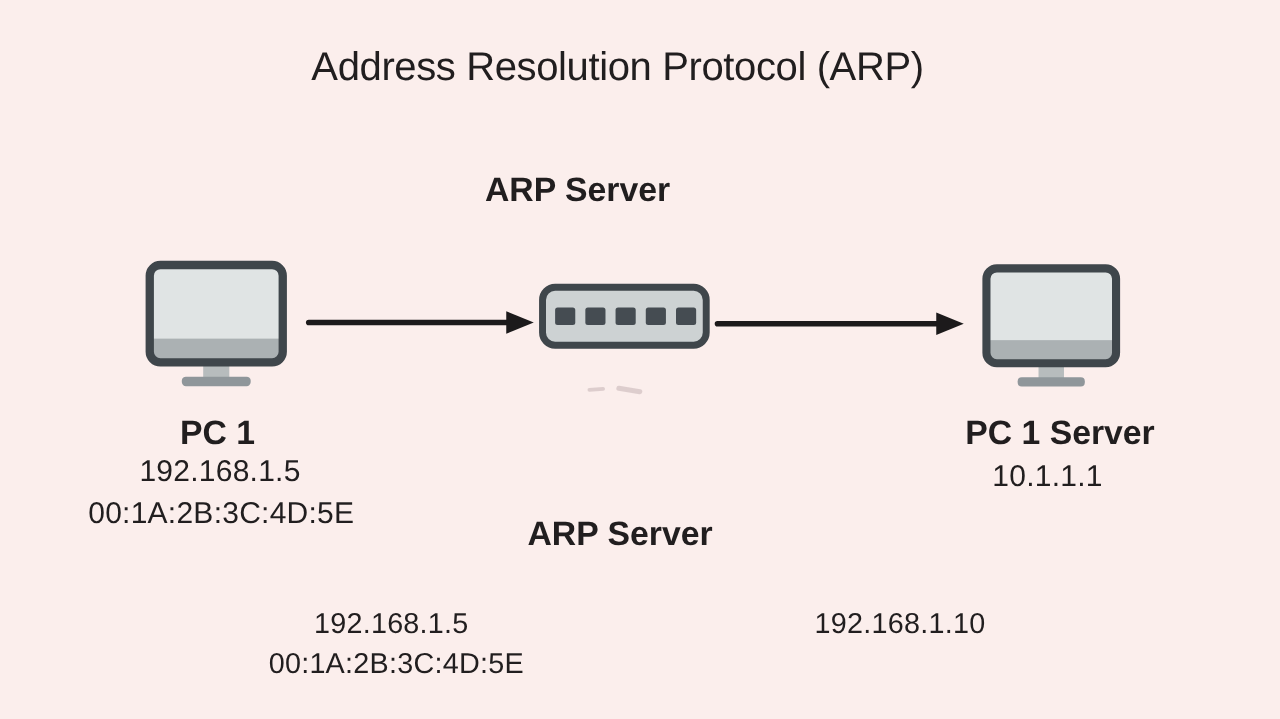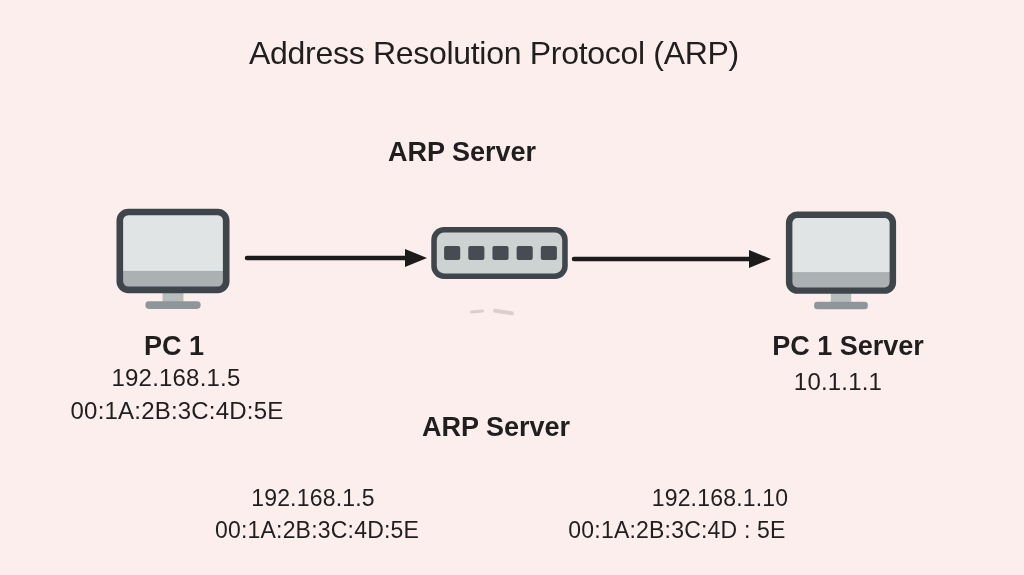--- a/index.html
+++ b/index.html
@@ -99,15 +99,14 @@
 
   <div class="abs cx node-name" style="left:848px;top:331px;">PC 1 Server</div>
   <div class="abs cx addr" style="left:818px;top:368px;margin-left:20px;">10.1.1.1</div>
 
   <div class="abs cx flow-label" style="left:496px;top:412px;">ARP Server</div>
 
   <div class="abs cx addr-sm" style="left:313px;top:485px;">192.168.1.5</div>
   <div class="abs cx addr-sm" style="left:317px;top:517px;">00:1A:2B:3C:4D:5E</div>
 
   <div class="abs cx addr-sm" style="left:680px;top:485px;margin-left:40px;">192.168.1.10</div>
-  <div class="abs cx addr-sm" style="left:677px;top:517px;">00:1A:2B:3C:4D : 5E</div>
 
 </div>
 
 </body></html>

